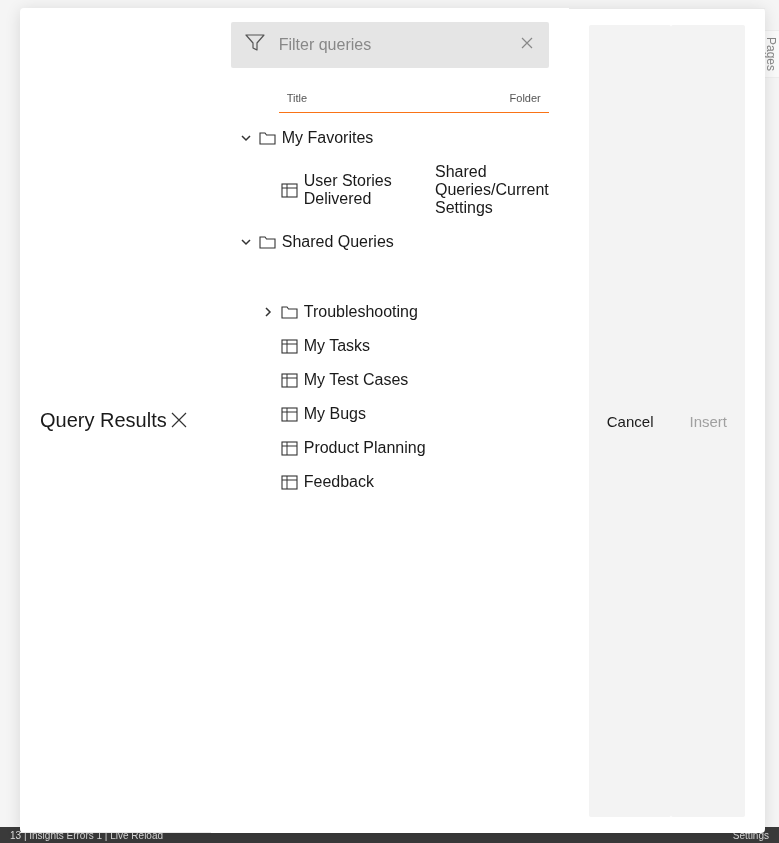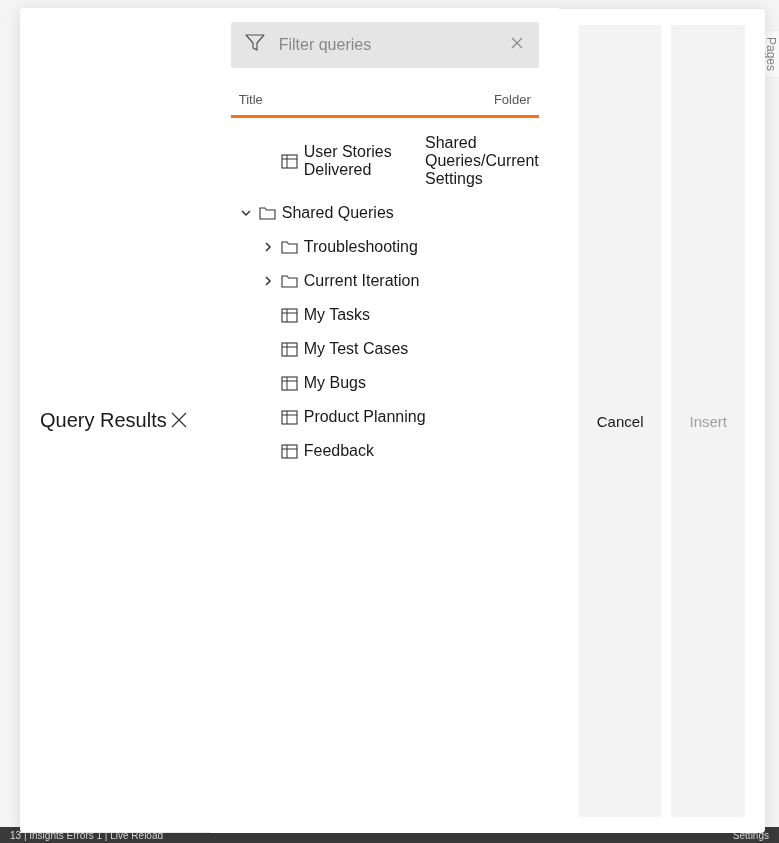--- a/index.html
+++ b/index.html
@@ -78,23 +78,24 @@
       color: #888;
     }
     .clear-search {
       color: #888;
       cursor: pointer;
       flex-shrink: 0;
     }
     .table-header {
       display: flex;
       padding: 10px 8px 8px 8px;
-      border-bottom: 3px solid #f97316;
-      font-size: 13px;
+      border-bottom: 1px solid #f97316;
+      font-size: 11px;
       color: #555;
+      margin-left: 48px;
     }
     .col-title {
       width: 390px;
     }
     .col-folder {
       flex: 1;
     }
     .tree {
       padding-top: 8px;
       font-size: 16px;
@@ -110,41 +111,40 @@
       width: 390px;
       display: flex;
       align-items: center;
       gap: 6px;
     }
     .tree-row-folder {
       flex: 1;
       color: #1a1a1a;
     }
     .indent-0 { padding-left: 8px; }
-    .indent-1 { padding-left: 30px; }
+    .indent-1 { padding-left: 30px; margin-top: 36px; }
     .indent-2 { padding-left: 50px; }
     .chevron {
       width: 14px;
       height: 14px;
       display: inline-flex;
       align-items: center;
       justify-content: center;
       color: #333;
     }
     .folder-icon, .query-icon {
       display: inline-flex;
       align-items: center;
       color: #333;
     }
     .dialog-footer {
       border-top: 1px solid #e8e8e8;
       padding: 16px 20px;
       display: flex;
       justify-content: flex-start;
-      gap: 10px;
     }
     .btn {
       padding: 10px 18px;
       font-size: 15px;
       border: none;
       cursor: pointer;
       background: #f3f3f3;
       color: #1a1a1a;
       border-radius: 2px;
     }
@@ -216,47 +216,63 @@
       </span>
     </div>
 
     <div class="table-header">
       <div class="col-title">Title</div>
       <div class="col-folder">Folder</div>
     </div>
 
     <div class="tree">
 
-
-      <div class="tree-row">
-        <div class="tree-row-title indent-2">
-          <span class="query-icon">
-            <svg width="17" height="15" viewBox="0 0 17 15">
-                <rect x="1" y="1" width="15" height="13" stroke="currentColor" stroke-width="1.1" fill="none"></rect>
-                <line x1="1" y1="5" x2="16" y2="5" stroke="currentColor" stroke-width="1"></line>
-                <line x1="6" y1="1" x2="6" y2="14" stroke="currentColor" stroke-width="1"></line>
-              </svg>
-          </span>
-          <span>User Stories Delivered</span>
-        </div>
-        <div class="tree-row-folder">Shared Queries/Current Settings</div>
-      </div>
-
       <div class="tree-row">
         <div class="tree-row-title indent-0">
           <span class="chevron">
             <svg width="12" height="12" viewBox="0 0 12 12">
                 <path d="M2 4 L6 8 L10 4" stroke="currentColor" stroke-width="1.5" fill="none"></path>
               </svg>
           </span>
           <span class="folder-icon">
             <svg width="17" height="14" viewBox="0 0 17 14">
                 <path d="M1 2 L6 2 L7.5 4 L16 4 L16 13 L1 13 Z" stroke="currentColor" stroke-width="1.1" fill="none"></path>
               </svg>
           </span>
+          <span>My Favorites</span>
+        </div>
+        <div class="tree-row-folder"></div>
+      </div>
+
+      <div class="tree-row">
+        <div class="tree-row-title indent-2">
+          <span class="query-icon">
+            <svg width="17" height="15" viewBox="0 0 17 15">
+                <rect x="1" y="1" width="15" height="13" stroke="currentColor" stroke-width="1.1" fill="none"></rect>
+                <line x1="1" y1="5" x2="16" y2="5" stroke="currentColor" stroke-width="1"></line>
+                <line x1="6" y1="1" x2="6" y2="14" stroke="currentColor" stroke-width="1"></line>
+              </svg>
+          </span>
+          <span>User Stories Delivered</span>
+        </div>
+        <div class="tree-row-folder">Shared Queries/Current Settings</div>
+      </div>
+
+      <div class="tree-row">
+        <div class="tree-row-title indent-0">
+          <span class="chevron">
+            <svg width="12" height="12" viewBox="0 0 12 12">
+                <path d="M2 4 L6 8 L10 4" stroke="currentColor" stroke-width="1.5" fill="none"></path>
+              </svg>
+          </span>
+          <span class="folder-icon">
+            <svg width="17" height="14" viewBox="0 0 17 14">
+                <path d="M1 2 L6 2 L7.5 4 L16 4 L16 13 L1 13 Z" stroke="currentColor" stroke-width="1.1" fill="none"></path>
+              </svg>
+          </span>
           <span>Shared Queries</span>
         </div>
         <div class="tree-row-folder"></div>
       </div>
 
       <div class="tree-row">
         <div class="tree-row-title indent-1">
           <span class="chevron">
             <svg width="12" height="12" viewBox="0 0 12 12">
                 <path d="M4 2 L8 6 L4 10" stroke="currentColor" stroke-width="1.5" fill="none"></path>
@@ -265,36 +281,20 @@
           <span class="folder-icon">
             <svg width="17" height="14" viewBox="0 0 17 14">
                 <path d="M1 2 L6 2 L7.5 4 L16 4 L16 13 L1 13 Z" stroke="currentColor" stroke-width="1.1" fill="none"></path>
               </svg>
           </span>
           <span>Troubleshooting</span>
         </div>
         <div class="tree-row-folder"></div>
       </div>
 
-      <div class="tree-row">
-        <div class="tree-row-title indent-1">
-          <span class="chevron">
-            <svg width="12" height="12" viewBox="0 0 12 12">
-                <path d="M4 2 L8 6 L4 10" stroke="currentColor" stroke-width="1.5" fill="none"></path>
-              </svg>
-          </span>
-          <span class="folder-icon">
-            <svg width="17" height="14" viewBox="0 0 17 14">
-                <path d="M1 2 L6 2 L7.5 4 L16 4 L16 13 L1 13 Z" stroke="currentColor" stroke-width="1.1" fill="none"></path>
-              </svg>
-          </span>
-          <span>Current Iteration</span>
-        </div>
-        <div class="tree-row-folder"></div>
-      </div>
 
       <div class="tree-row">
         <div class="tree-row-title indent-2">
           <span class="query-icon">
             <svg width="17" height="15" viewBox="0 0 17 15">
                 <rect x="1" y="1" width="15" height="13" stroke="currentColor" stroke-width="1.1" fill="none"></rect>
                 <line x1="1" y1="5" x2="16" y2="5" stroke="currentColor" stroke-width="1"></line>
                 <line x1="6" y1="1" x2="6" y2="14" stroke="currentColor" stroke-width="1"></line>
               </svg>
           </span>

